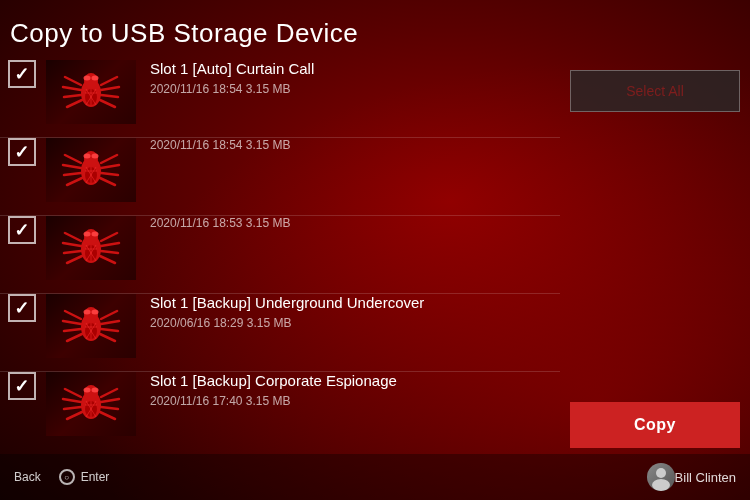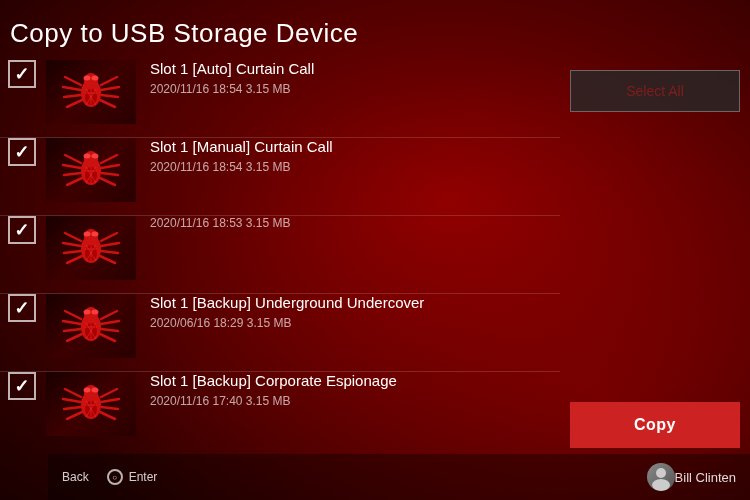--- a/index.html
+++ b/index.html
@@ -151,21 +151,20 @@
       position: absolute;
       bottom: 0;
       left: 0;
       right: 0;
       height: 46px;
       background: rgba(0,0,0,0.35);
       display: flex;
       align-items: center;
       padding: 0 14px;
       justify-content: space-between;
-      margin-left: 48px;
     }
 
     .nav-hints {
       display: flex;
       align-items: center;
       gap: 18px;
     }
 
     .nav-hint {
       display: flex;
@@ -275,21 +274,20 @@
 
     <ellipse cx="30" cy="32" rx="6" ry="8" fill="#aa0000"></ellipse>
 
     <line x1="30" y1="24" x2="30" y2="40" stroke="#ff3333" stroke-width="0.8" opacity="0.6"></line>
     <line x1="24" y1="28" x2="36" y2="28" stroke="#ff3333" stroke-width="0.8" opacity="0.6"></line>
     <line x1="25" y1="24" x2="35" y2="40" stroke="#ff3333" stroke-width="0.8" opacity="0.6"></line>
     <line x1="35" y1="24" x2="25" y2="40" stroke="#ff3333" stroke-width="0.8" opacity="0.6"></line>
   </svg>
       </div>
       <div class="save-info">
-        <div class="save-title">Slot 1 [Manual] Curtain Call</div>
         <div class="save-meta">2020/11/16   18:54   3.15 MB</div>
       </div>
     </div>
     <div class="save-item">
       <div class="checkbox checked"></div>
       <div class="game-thumb">
         <svg class="spider-svg" width="60" height="55" viewBox="0 0 60 55" xmlns="http://www.w3.org/2000/svg">
 
     <ellipse cx="30" cy="28" rx="10" ry="14" fill="#cc1111"></ellipse>
     <ellipse cx="30" cy="16" rx="7" ry="8" fill="#cc1111"></ellipse>

